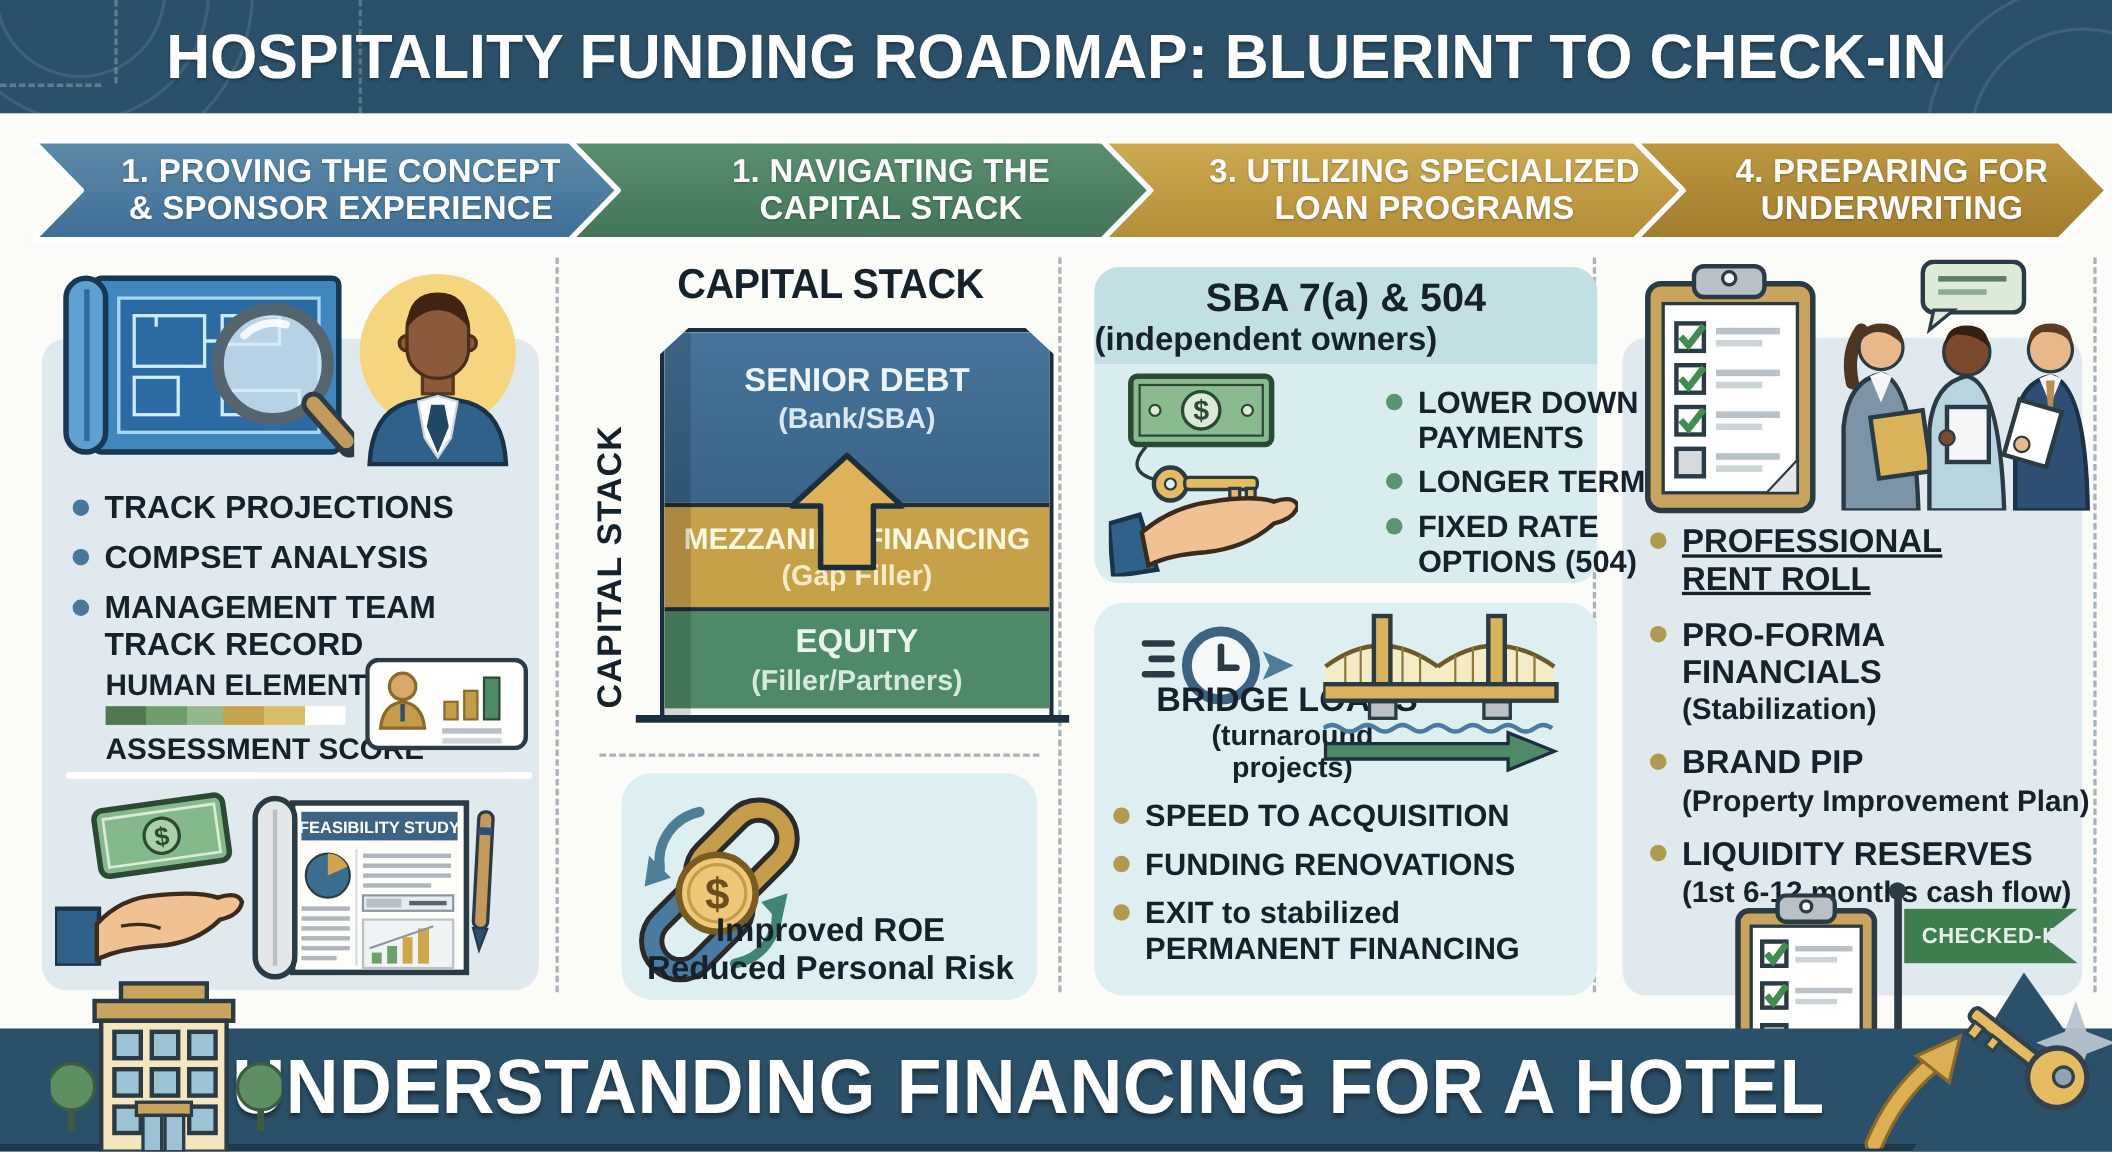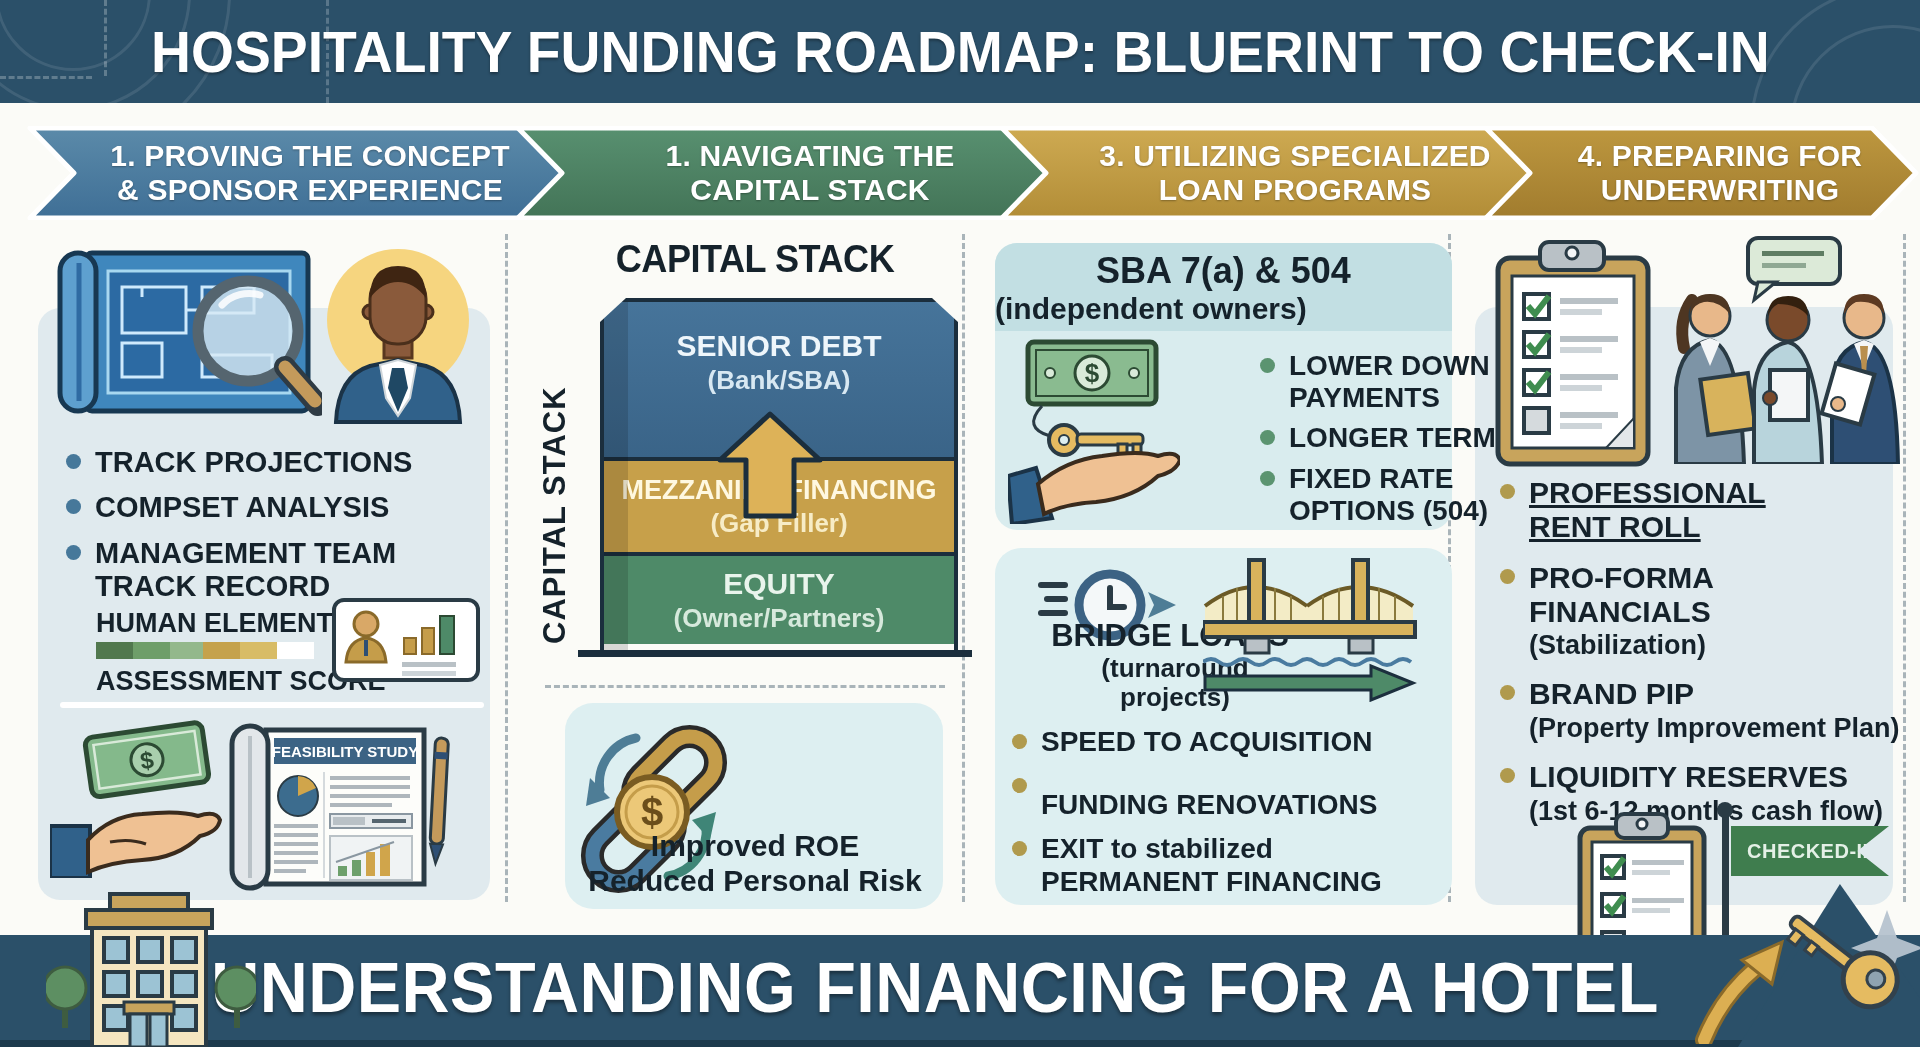--- a/index.html
+++ b/index.html
@@ -252,21 +252,21 @@
     <div class="layer" style="top:0;height:155px;background:linear-gradient(#46749a,#3a6488);padding-bottom:34px;box-sizing:border-box;">
       <div class="l1" style="color:#eef6fb;">SENIOR DEBT</div>
       <div class="l2" style="color:#d8e8f2;">(Bank/SBA)</div>
     </div>
     <div class="layer" style="top:155px;height:99px;background:#c7a04a;border-top:4px solid #1b2e3d;border-bottom:4px solid #1b2e3d;box-sizing:border-box;">
       <div class="l1" style="color:#fff8e0;font-size:27px;">MEZZANINE FINANCING</div>
       <div class="l2" style="color:#f7ecc6;">(Gap Filler)</div>
     </div>
     <div class="layer" style="top:254px;height:88px;background:#4e8a68;">
       <div class="l1" style="color:#e9f4ec;">EQUITY</div>
-      <div class="l2" style="color:#d6e9dc;">(Owner/Partners)</div>
+      <div class="l2" style="color:#d6e9dc;">(Filler/Partners)</div>
     </div>
     <div class="stack-shade"></div>
   </div>
   <div class="abs" style="left:578px;top:650px;width:394px;height:7px;background:#1b2e3d;"></div>
 
   <svg class="abs" style="left:702px;top:410px;" width="136" height="110" viewBox="0 0 136 110">
     <polygon points="68,4 18,50 44,50 44,106 92,106 92,50 118,50" fill="#ddb258" stroke="#1b2e3d" stroke-width="5" stroke-linejoin="round"></polygon>
   </svg>
 
   <div class="abs dashed-h" style="left:545px;top:685px;width:400px;"></div>
@@ -367,21 +367,21 @@
     <polygon points="2,122 168,122 168,112 210,129 168,146 168,136 2,136" fill="#4e8a68" stroke="#1c2f3e" stroke-width="3"></polygon>
   </svg>
 
   <div class="abs blist z1" style="left:1012px;top:726px;width:420px;gap:12px;">
     <div class="bitem">
         <span class="dot dot-gold"></span>
         <div class="btxt" style="font-size:28px;">SPEED TO ACQUISITION</div>
       </div>
     <div class="bitem">
         <span class="dot dot-gold"></span>
-        <div class="btxt" style="font-size:28px;margin-top:19px;">FUNDING RENOVATIONS</div>
+        <div class="btxt" style="font-size:28px;">FUNDING RENOVATIONS</div>
       </div>
     <div class="bitem">
         <span class="dot dot-gold"></span>
         <div class="btxt" style="font-size:28px;">EXIT to stabilized PERMANENT FINANCING</div>
       </div>
   </div>
 
   <div class="abs panel p-blue" style="left:1475px;top:307px;width:418px;height:598px;"></div>
 
   <svg class="abs z1" style="left:1490px;top:240px;" width="165" height="230" viewBox="0 0 165 230">

